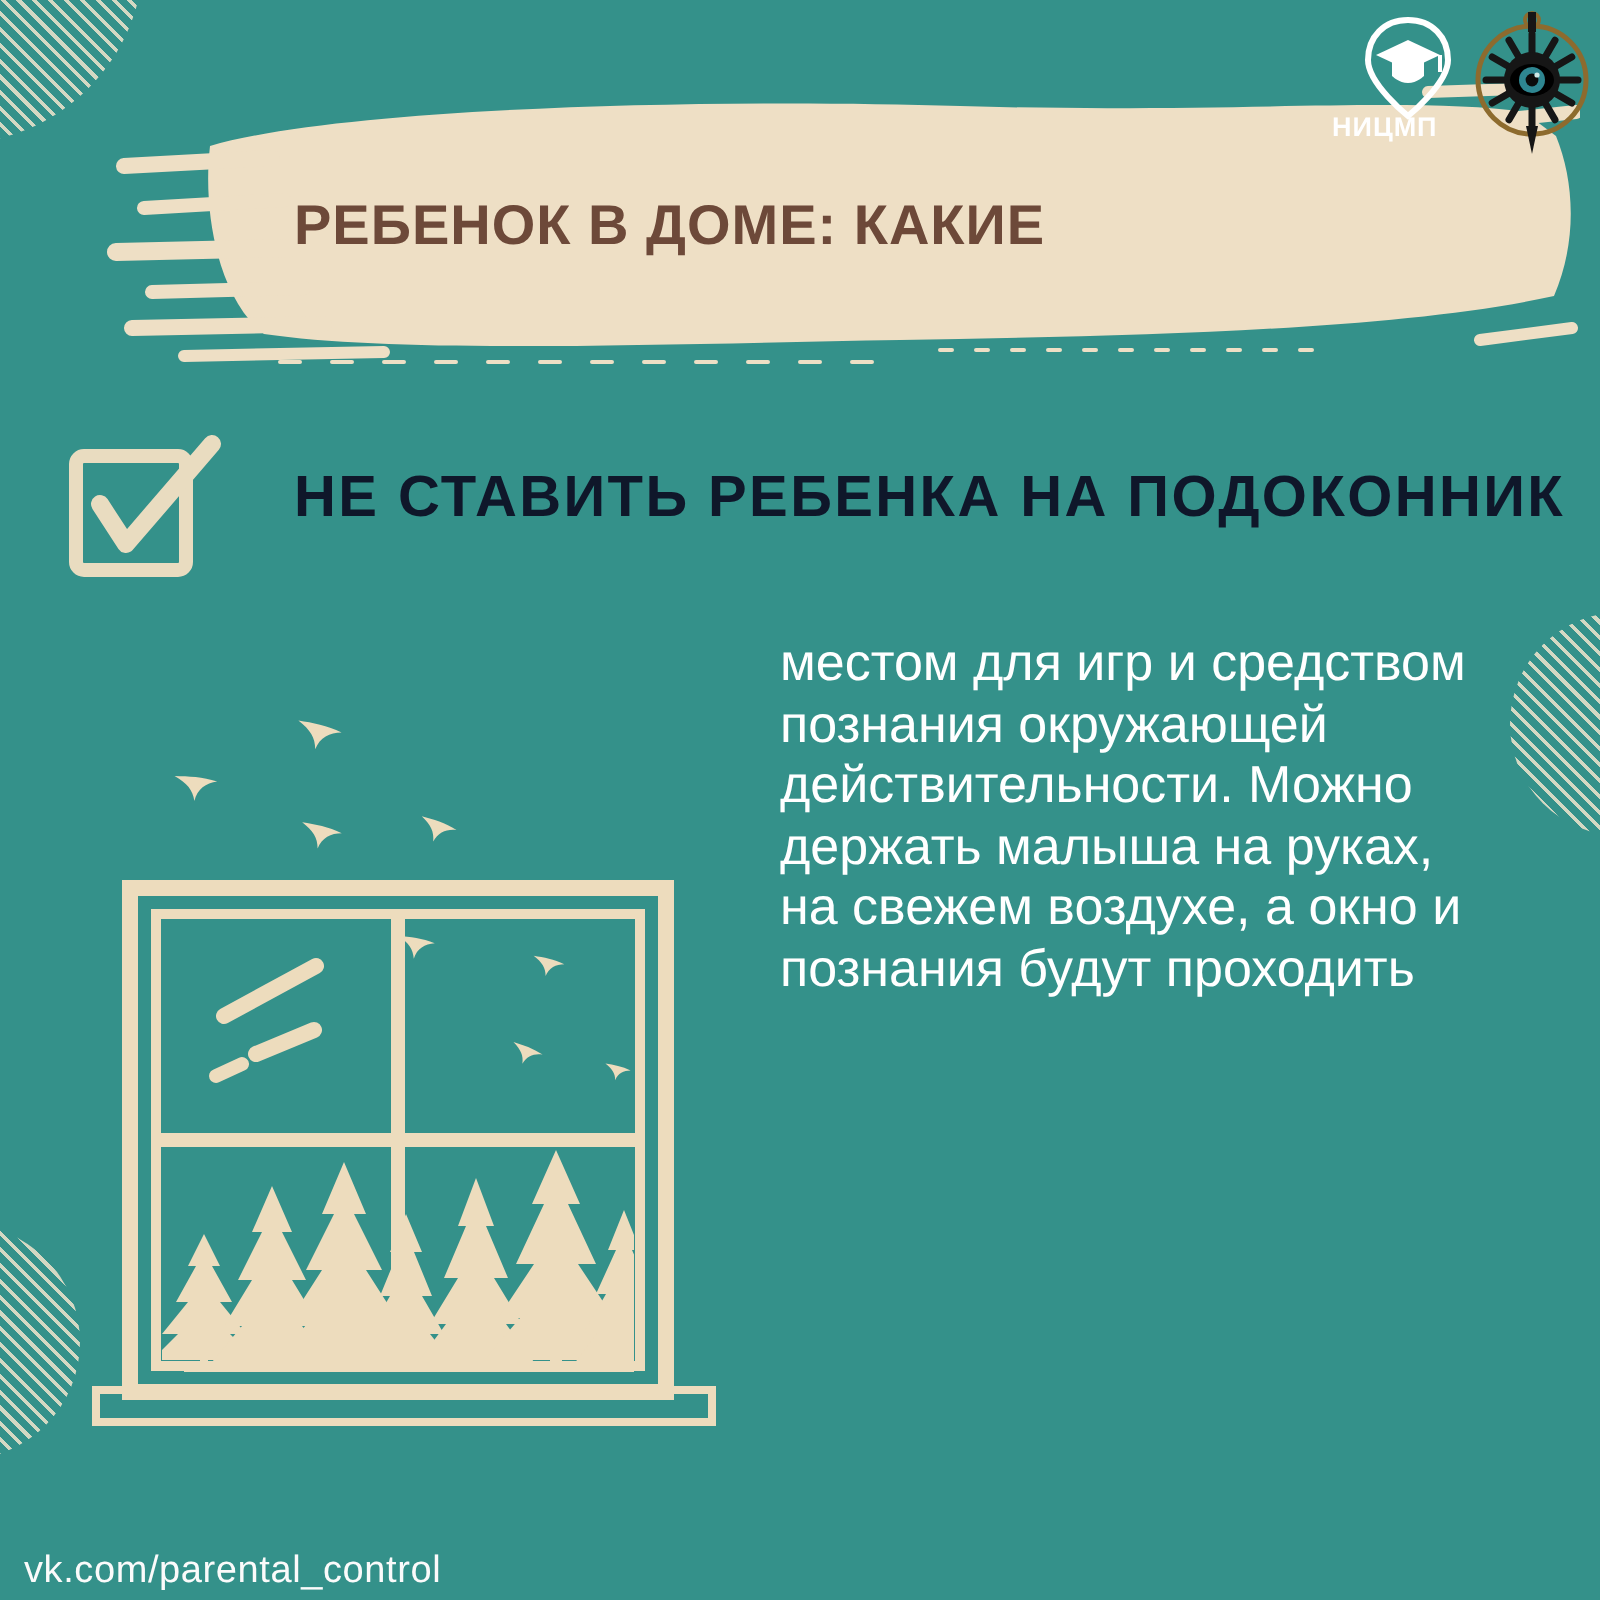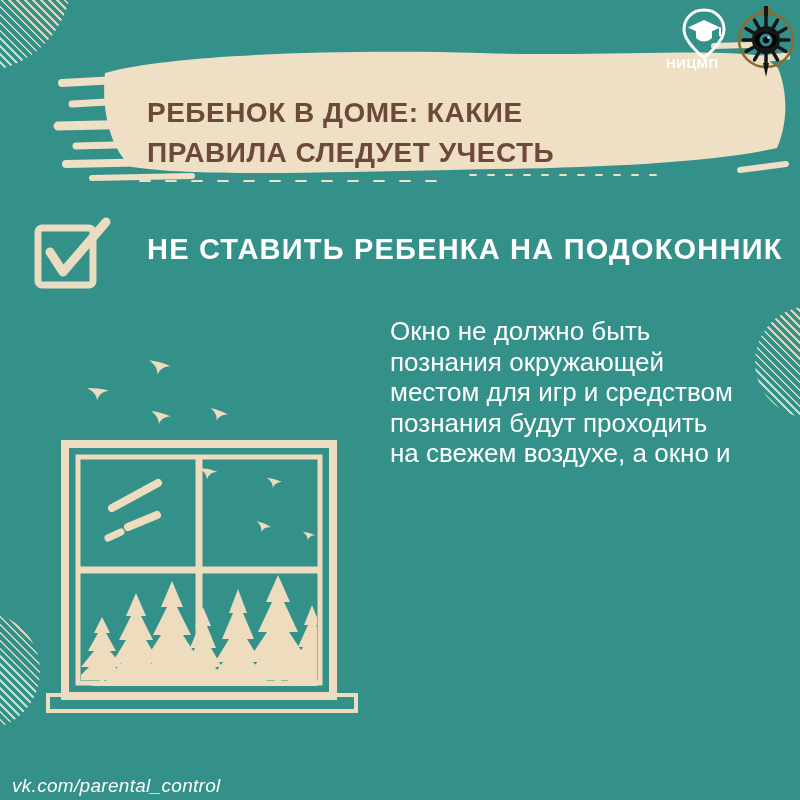--- a/index.html
+++ b/index.html
@@ -29,35 +29,35 @@
   .logo-pin-label{
     position:absolute; left:666px; top:56px; width:76px; z-index:2;
     color:#ffffff; font-weight:bold; font-size:13.5px; text-align:left;
     letter-spacing:0.5px;
   }
   .logo-eye{ position:absolute; left:735px; top:3px; z-index:2; }
 
   .checkbox{ position:absolute; left:30px; top:212px; z-index:2; }
   .rule-heading{
     position:absolute; left:147px; top:230px; z-index:2;
-    color:#ffffff; font-weight:bold; font-size:29px; line-height:38px;
+    color:#0f172a; font-weight:bold; font-size:29px; line-height:38px;
     letter-spacing:1.2px; white-space:nowrap;
   }
 
   .window-art{ position:absolute; left:40px; top:355px; z-index:1; }
 
   .body-text{
     position:absolute; left:390px; top:316px; z-index:2;
     color:#ffffff; font-size:26px; line-height:30.6px; font-weight:400;
   }
   .body-text .line{ white-space:nowrap; }
 
   .footer-link{
     position:absolute; left:12px; top:775px; z-index:2;
-    color:#fbfbfb; font-size:19px; letter-spacing:0.3px; white-space:nowrap;font-style:italic;
+    color:#fbfbfb; font-size:19px; letter-spacing:0.3px; white-space:nowrap;
   }
 </style>
 </head>
 <body>
 
 <div class="poster">
 
   <div class="striped tl"></div>
   <div class="striped rm"></div>
   <div class="striped bl"></div>
@@ -78,21 +78,20 @@
         <line x1="700" y1="22" x2="738" y2="18" stroke-width="7"></line>
         <line x1="690" y1="132" x2="736" y2="126" stroke-width="6"></line>
         <line x1="90" y1="143" x2="400" y2="143" stroke-width="2" stroke-dasharray="10 16"></line>
         <line x1="420" y1="137" x2="610" y2="137" stroke-width="2" stroke-dasharray="6 12"></line>
       </g>
     </svg>
   </div>
 
   <div class="title">
     <div>РЕБЕНОК В ДОМЕ: КАКИЕ</div>
-    <div>ПРАВИЛА СЛЕДУЕТ УЧЕСТЬ</div>
   </div>
 
   <svg class="logo-pin" width="56" height="52" viewBox="0 0 56 52">
     <path d="M28 2 C16 2 8 10.5 8 22 C8 34 28 50 28 50 C28 50 48 34 48 22 C48 10.5 40 2 28 2 Z" fill="none" stroke="#ffffff" stroke-width="3"></path>
     <polygon points="28,12 44,19.5 28,27 12,19.5" fill="#ffffff"></polygon>
     <path d="M20 23 L20 30 C20 30 23.5 33.5 28 33.5 C32.5 33.5 36 30 36 30 L36 23 Z" fill="#ffffff"></path>
     <line x1="44" y1="19.5" x2="44" y2="28" stroke="#ffffff" stroke-width="2"></line>
   </svg>
   <div class="logo-pin-label">НИЦМП</div>
 
@@ -163,22 +162,23 @@
       <path d="M132 226 L143 252 L137 252 L151 280 L143 280 L159 305 L149 305 L166 326 L135 326 L135 333 L129 333 L129 326 L98 326 L115 305 L105 305 L121 280 L113 280 L127 252 L121 252 Z"></path>
       <path d="M163 252 L171 271 L167 271 L176 293 L171 293 L182 312 L175 312 L187 327 L165 327 L165 333 L161 333 L161 327 L139 327 L151 312 L144 312 L155 293 L150 293 L159 271 L155 271 Z"></path>
       <path d="M198 234 L207 258 L203 258 L214 284 L207 284 L221 307 L213 307 L227 326 L200 326 L200 333 L196 333 L196 326 L169 326 L183 307 L175 307 L189 284 L182 284 L193 258 L189 258 Z"></path>
       <path d="M238 220 L250 247 L244 247 L258 277 L249 277 L267 304 L256 304 L274 325 L241 325 L241 333 L235 333 L235 325 L202 325 L220 304 L209 304 L227 277 L218 277 L232 247 L226 247 Z"></path>
       <path d="M272 250 L280 270 L276 270 L286 292 L281 292 L292 311 L285 311 L297 327 L274 327 L274 333 L270 333 L270 327 L247 327 L259 311 L252 311 L263 292 L258 292 L268 270 L264 270 Z"></path>
     </g>
     <rect x="8" y="340" width="308" height="16" fill="none" stroke="#eddcbd" stroke-width="4"></rect>
   </svg>
 
   <div class="body-text">
-    <div class="line">Окно не должно быть</div>
+    <div class="line">местом для игр и средством</div>
     <div class="line">познания окружающей</div>
-    <div class="line">местом для игр и средством</div>
+    <div class="line">действительности. Можно</div>
+    <div class="line">держать малыша на руках,</div>
+    <div class="line">на свежем воздухе, а окно и</div>
     <div class="line">познания будут проходить</div>
-    <div class="line">на свежем воздухе, а окно и</div>
   </div>
 
   <div class="footer-link">vk.com/parental_control</div>
 
 </div>
 
 </body></html>

